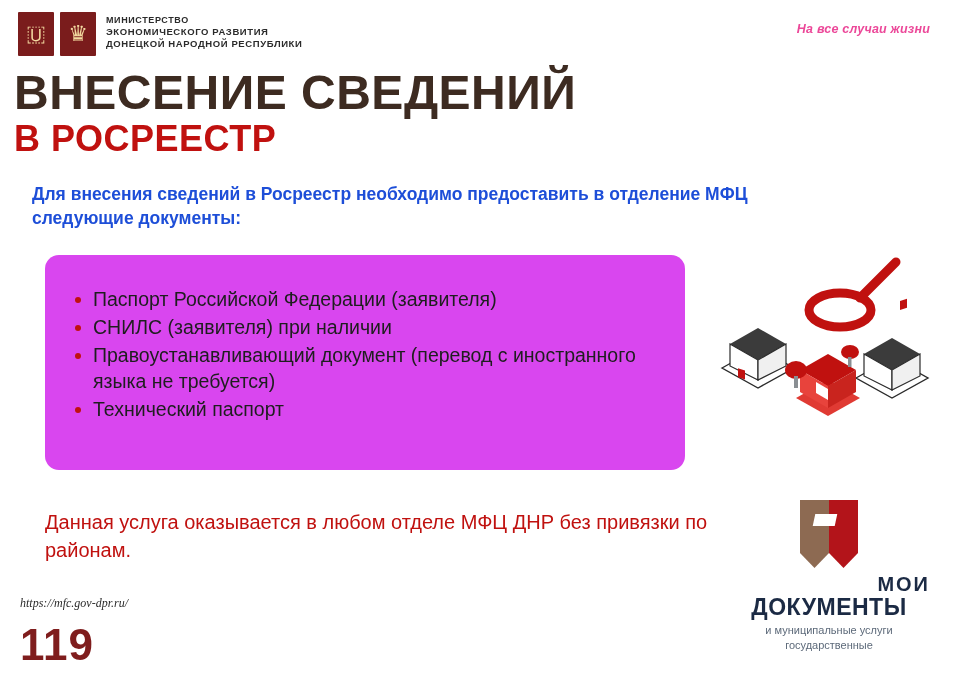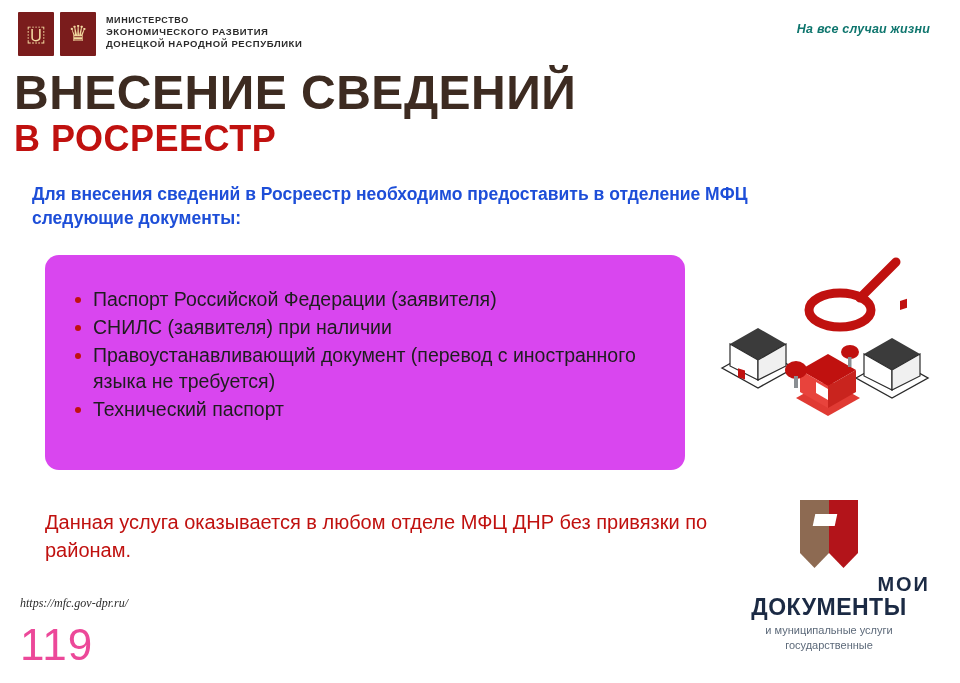--- a/index.html
+++ b/index.html
@@ -62,21 +62,21 @@
     color: #2b2b2b;
     text-transform: uppercase;
   }
   .ministry .l1 { font-size: 9px; }
   .slogan {
     position: absolute;
     top: 22px;
     right: 30px;
     font-size: 12.5px;
     font-weight: bold;
-    color: #0f766e;
+    color: #ec4899;
     font-style: italic;
     letter-spacing: 0.2px;
   }
 
   
   .title-block {
     position: absolute;
     top: 68px;
     left: 0;
     width: 960px;
@@ -178,22 +178,22 @@
     font-size: 12px;
     font-style: italic;
     color: #2b2b2b;
     font-family: "Liberation Serif", serif;
   }
   .page-number {
     position: absolute;
     left: 20px;
     top: 620px;
     font-size: 44px;
-    font-weight: normal;
-    color: #ec4899;
+    font-weight: bold;
+    color: #7f1d1d;
     letter-spacing: 1px;
   }
 
   
   .mfc {
     position: absolute;
     right: 26px;
     top: 500px;
     width: 210px;
     text-align: center;

